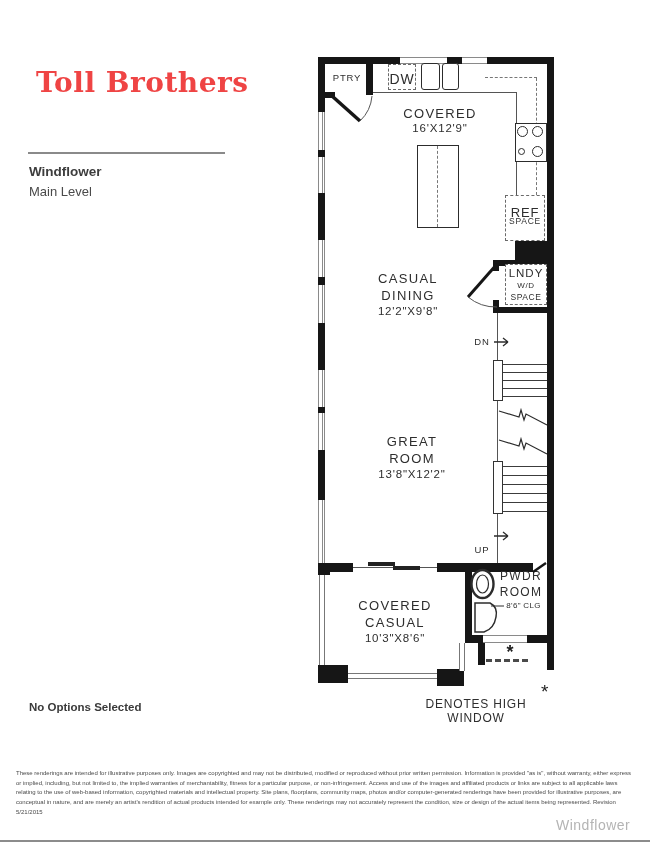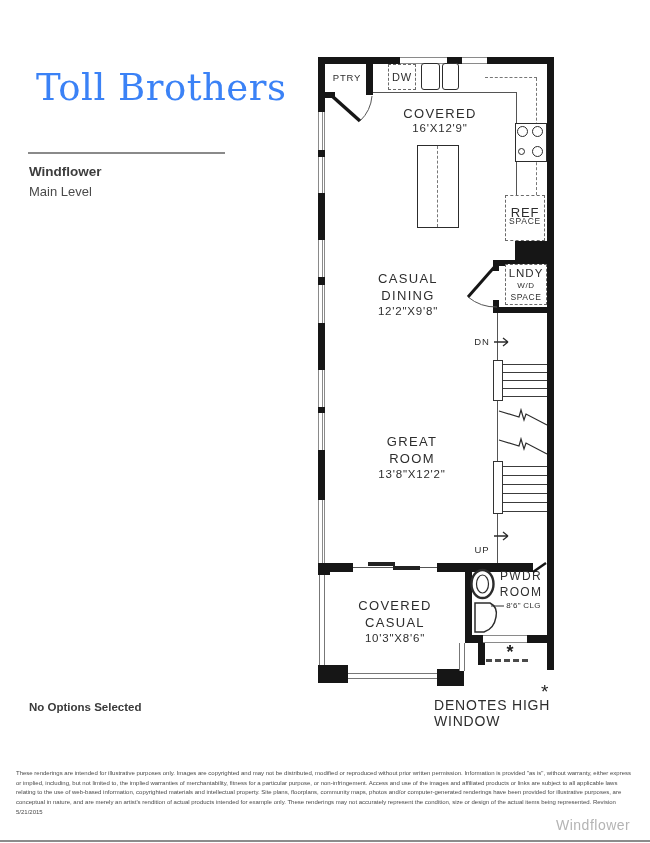--- a/index.html
+++ b/index.html
@@ -26,27 +26,27 @@
   .tread{position:absolute;background:#3c3c3c;height:1px;}
   .panel{position:absolute;background:#222;}
   
   .lbl{position:absolute;color:#2e2e2e;text-align:center;letter-spacing:1.3px;line-height:1.2;}
   .rname{font-size:13px;}
   .rdims{font-size:11.5px;letter-spacing:0.8px;}
   .sm{font-size:9px;letter-spacing:0.8px;}
   .star{position:absolute;color:#1d1d1d;font-size:18px;font-weight:bold;text-align:center;}
   
   .logo{position:absolute;left:36px;top:66px;font-family:"DejaVu Serif",serif;
-        font-size:37px;color:#3b82f6;letter-spacing:0.5px;}
+        font-size:28px;color:#ef4444;letter-spacing:0.5px;font-weight:bold;}
   .divider{position:absolute;left:28px;top:152px;width:197px;height:2px;background:#8a8a8a;}
   .planname{position:absolute;left:29px;top:164px;font-size:13.5px;font-weight:bold;color:#3d3d3d;}
   .level{position:absolute;left:29px;top:184px;font-size:13px;color:#4a4a4a;}
   .options{position:absolute;left:29px;top:701px;font-size:11.5px;font-weight:bold;color:#3a3a3a;}
-  .legendtxt{position:absolute;left:410px;top:697px;width:132px;font-size:14px;
-             letter-spacing:0.8px;color:#2e2e2e;text-align:left;margin-left:24px;}
+  .legendtxt{position:absolute;left:410px;top:697px;width:132px;font-size:12px;
+             letter-spacing:0.8px;color:#2e2e2e;text-align:center;}
   .legendstar{position:absolute;left:541px;top:681px;font-size:19px;color:#1d1d1d;}
   .disclaimer{position:absolute;left:16px;top:769px;width:616px;font-size:6px;
               line-height:1.62;color:#4a4a4a;}
   .watermark{position:absolute;left:556px;top:817px;font-size:14px;color:#b4b4b4;letter-spacing:0.5px;}
   .bottomline{position:absolute;left:0;top:840px;width:650px;height:2px;background:#8c8c8c;}
   svg.overlay{position:absolute;left:318px;top:57px;pointer-events:none;}
 </style>
 </head>
 <body>
 
@@ -83,21 +83,21 @@
   <div class="wall" style="left:366px;top:64px;width:7px;height:31px;"></div>
   <div class="wall" style="left:325px;top:92px;width:10px;height:6px;"></div>
   <div class="lbl sm" style="left:327px;top:72px;width:40px;font-size:9.5px;">PTRY</div>
 
   <div class="thin" style="left:373px;top:92px;width:144px;height:1px;"></div>
   <div class="thin" style="left:516px;top:92px;width:1px;height:103px;"></div>
   <div class="dashh" style="left:485px;top:77px;width:52px;height:2px;"></div>
   <div class="dashv" style="left:536px;top:78px;width:2px;height:117px;"></div>
 
   <div class="dashbox" style="left:388px;top:64px;width:28px;height:26px;"></div>
-  <div class="lbl" style="left:388px;top:71px;width:28px;font-size:11px;letter-spacing:0.8px;">DW</div>
+  <div class="lbl" style="left:388px;top:71px;width:28px;font-size:14px;letter-spacing:0.8px;">DW</div>
   <div class="fixture" style="left:421px;top:63px;width:19px;height:27px;border-radius:3px;"></div>
   <div class="fixture" style="left:442px;top:63px;width:17px;height:27px;border-radius:3px;"></div>
 
   <div class="fixture" style="left:515px;top:123px;width:32px;height:39px;border-width:1px;"></div>
   <div class="circ" style="left:517px;top:126px;width:11px;height:11px;"></div>
   <div class="circ" style="left:532px;top:126px;width:11px;height:11px;"></div>
   <div class="circ" style="left:518px;top:148px;width:7px;height:7px;"></div>
   <div class="circ" style="left:532px;top:146px;width:11px;height:11px;"></div>
 
   <div class="fixture" style="left:417px;top:145px;width:42px;height:83px;"></div>

